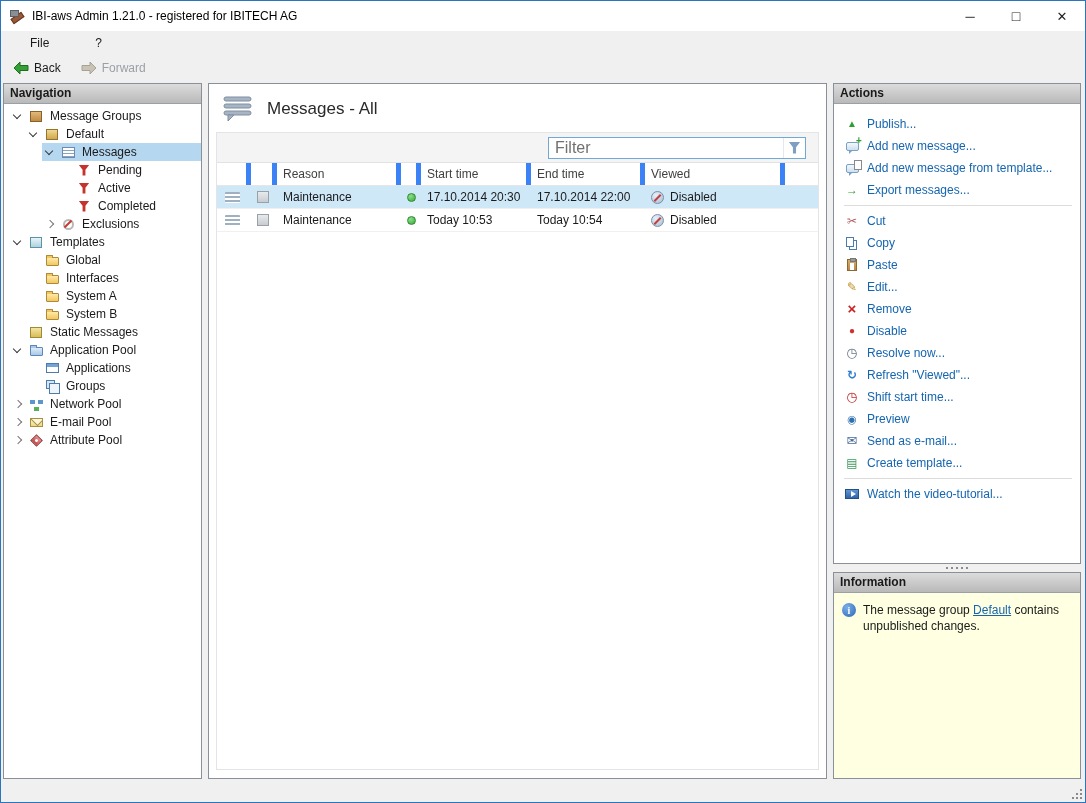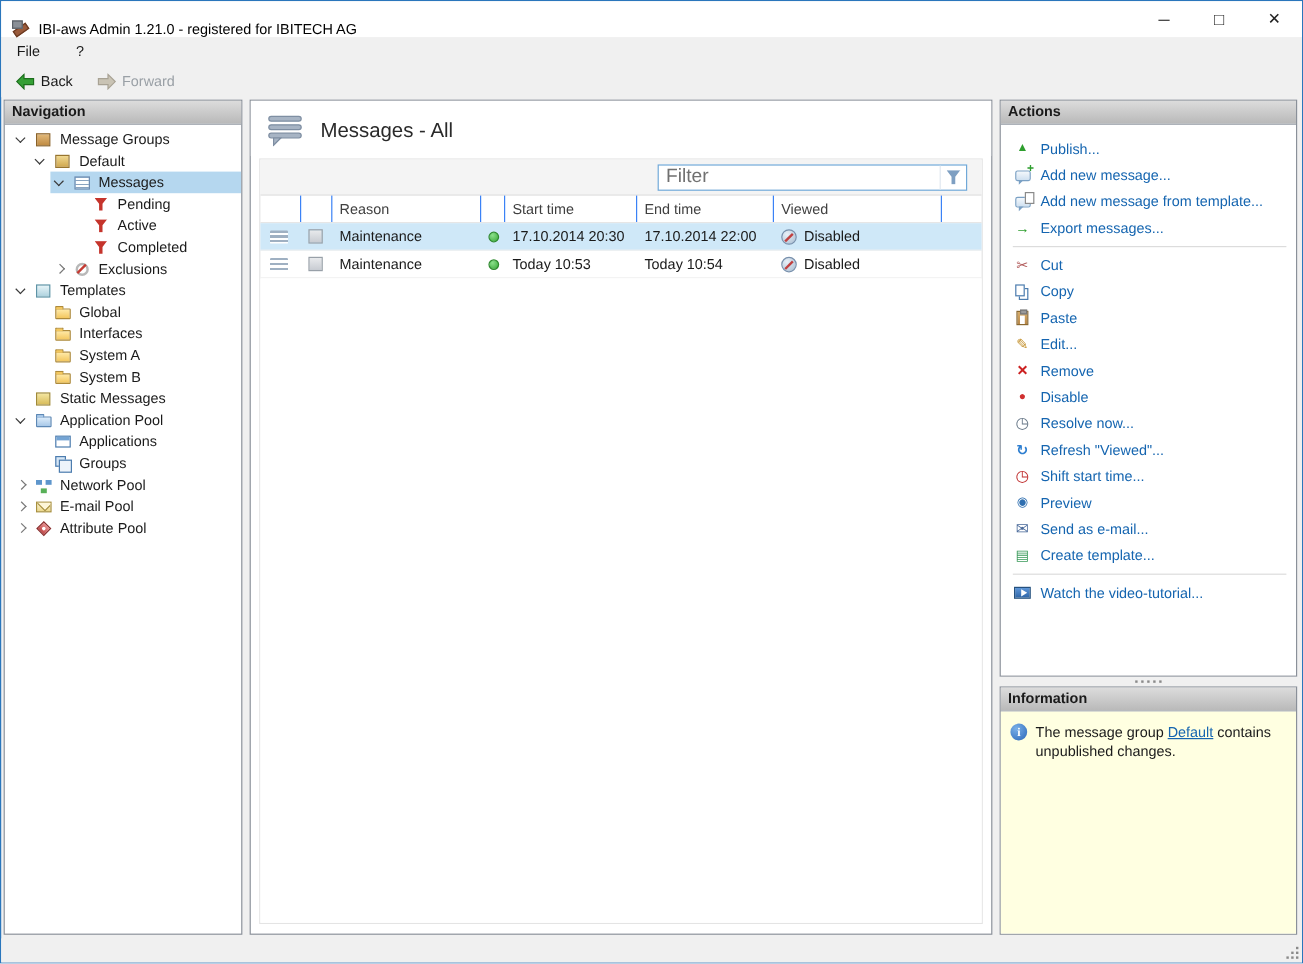--- a/index.html
+++ b/index.html
@@ -1,32 +1,32 @@
 <!DOCTYPE html>
 <html><head>
 <meta charset="utf-8">
 <style>
   html,body{margin:0;padding:0;width:1086px;height:803px;overflow:hidden;
     font-family:"Liberation Sans","DejaVu Sans",sans-serif;font-size:12px;color:#1a1a1a;background:#fff;}
   *{box-sizing:border-box;}
   .window{width:1086px;height:803px;border:1px solid #2a76bc;display:flex;flex-direction:column;background:#f0f0f0;}
 
   
-  .titlebar{height:30px;background:#fff;display:flex;align-items:flex-end;padding-left:8px;flex:0 0 30px;}
+  .titlebar{height:30px;background:#fff;display:flex;align-items:center;padding-left:8px;flex:0 0 30px;}
   .app-icon{width:16px;height:16px;position:relative;margin-right:7px;}
   .app-icon::before{content:"";position:absolute;left:2px;top:7px;width:11px;height:4px;background:#9a5a3a;transform:rotate(-35deg);border:1px solid #6a3a22;}
   .app-icon::after{content:"";position:absolute;left:1px;top:2px;width:7px;height:5px;background:#8a8f96;border:1px solid #5a5f66;}
   .title-text{flex:1;font-size:12px;color:#000;white-space:nowrap;}
   .win-btns{display:flex;height:30px;}
   .win-btn{width:46px;height:30px;display:flex;align-items:center;justify-content:center;font-size:13px;color:#222;}
   .win-btn.max{font-size:14px;}
 
   
   .menubar{height:24px;background:#f0f0f0;display:flex;align-items:center;padding-left:9px;gap:22px;flex:0 0 24px;}
-  .menu-item{padding:2px 4px;}
+  .menu-item{padding:2px 4px;margin-left:16px;}
   .toolbar{height:26px;background:#f0f0f0;display:flex;align-items:center;padding-left:6px;gap:8px;flex:0 0 26px;}
   .tool-btn{display:flex;align-items:center;gap:5px;padding:2px 6px;}
   .tool-btn.disabled{color:#9aa0a6;}
 
   
   .content{flex:1;display:flex;padding:2px 4px 3px 2px;gap:6px;min-height:0;}
   .panel{background:#fff;border:1px solid #8a9099;display:flex;flex-direction:column;min-height:0;}
   .panel-header{height:20px;line-height:19px;padding-left:6px;background:linear-gradient(#dcdcdc,#b9b9b9);
     border-bottom:1px solid #9aa0a8;font-weight:bold;color:#1a1a1a;flex:0 0 20px;}
   .nav-panel{width:199px;flex:0 0 199px;}
@@ -76,21 +76,21 @@
   
   .main-title-row{display:flex;align-items:center;gap:12px;padding:11px 0 8px 12px;background:#fff;flex:0 0 auto;}
   .main-title{font-size:17px;color:#2a2a2a;}
   .doc{flex:1;margin:2px 7px 8px;border:1px solid #e4e4e4;display:flex;flex-direction:column;min-height:0;background:#fff;}
   .filter-bar{height:30px;background:#f4f4f4;border-bottom:1px solid #e2e2e2;display:flex;align-items:center;justify-content:flex-end;padding-right:12px;flex:0 0 30px;}
   .filter-box{width:258px;height:22px;background:#fff;border:1px solid #70a8d8;display:flex;align-items:center;}
   .filter-box input{flex:1;border:none;outline:none;padding:0 6px;font:inherit;font-size:16px;color:#333;min-width:0;background:transparent;}
   .filter-box input::placeholder{color:#707070;}
   .filter-funnel-wrap{flex:0 0 22px;display:flex;align-items:center;justify-content:center;border-left:1px solid #e0e8f0;height:100%;}
   .thead{display:flex;height:23px;align-items:stretch;border-bottom:1px solid #e6e6e6;color:#404040;flex:0 0 23px;}
-  .th{display:flex;align-items:center;padding-left:6px;border-right:1px solid #3b82f6;}
+  .th{display:flex;align-items:center;padding-left:6px;border-right:5px solid #3b82f6;}
   .c1{width:34px;flex:0 0 34px;}.c2{width:26px;flex:0 0 26px;}.creason{width:124px;flex:0 0 124px;}
   .cstat{width:20px;flex:0 0 20px;padding-left:0;justify-content:center;}
   .cstart{width:110px;flex:0 0 110px;}.cend{width:114px;flex:0 0 114px;}.cview{width:140px;flex:0 0 140px;}
   .cfill{flex:1;border-right:none;}
   .trowdata{display:flex;height:23px;align-items:center;border-bottom:1px solid #f0f0f0;flex:0 0 23px;}
   .trowdata.selrow{background:#cfe8f8;}
   .td{display:flex;align-items:center;padding-left:6px;}
   .td.cstat{justify-content:center;padding-left:0;}
   .tbody-fill{flex:1;background:#fff;}
   .i-rowmsg{width:15px;height:11px;background:repeating-linear-gradient(to bottom,#9fb0c2 0 2px,#fff 2px 4px);border-radius:1px;margin-left:2px;}

